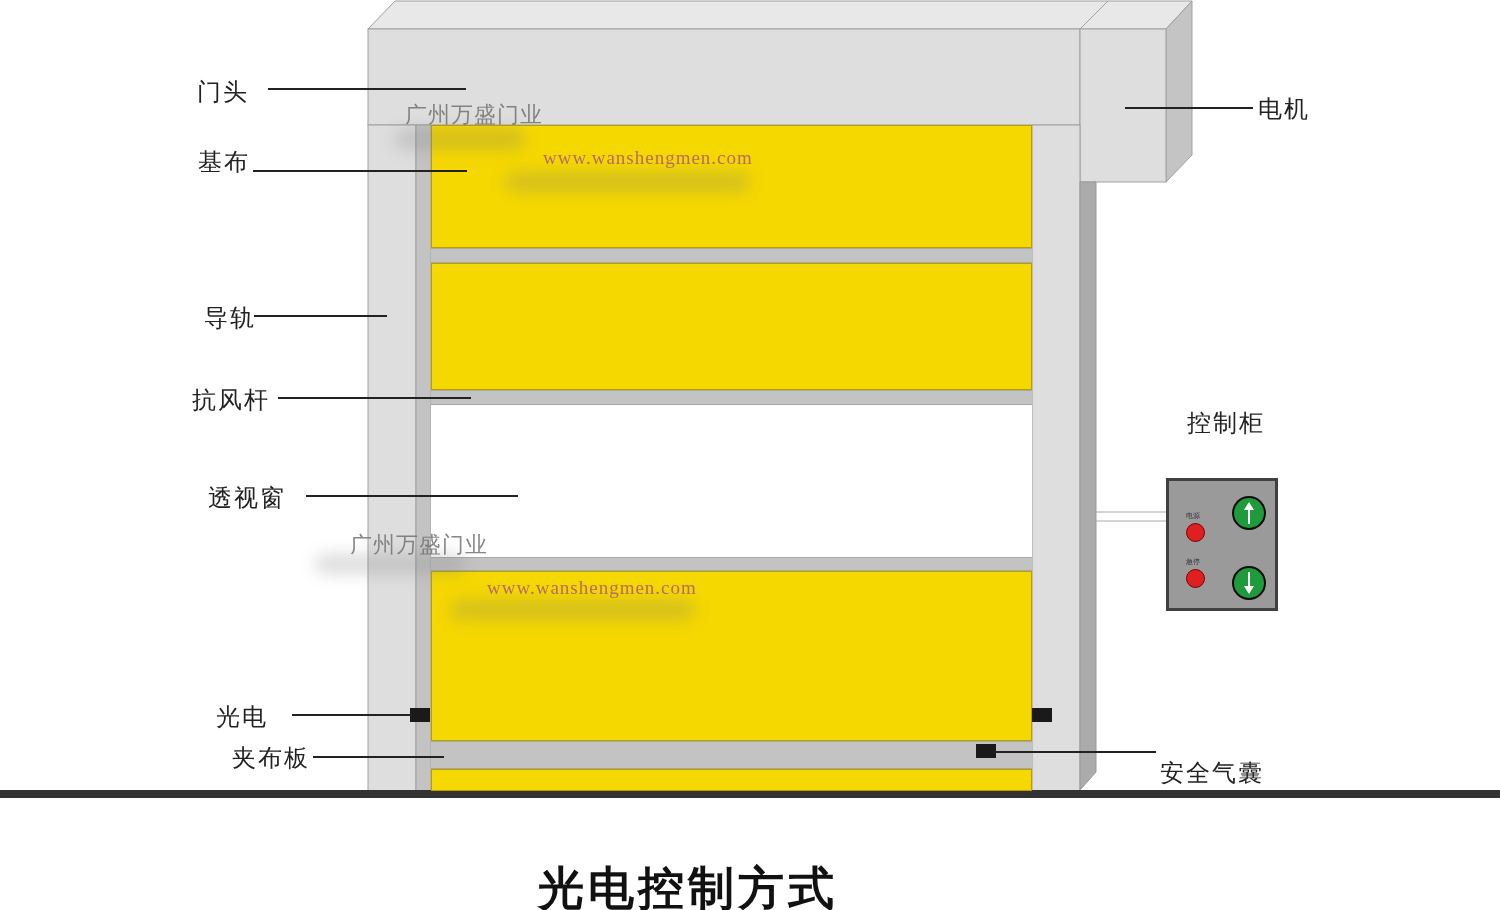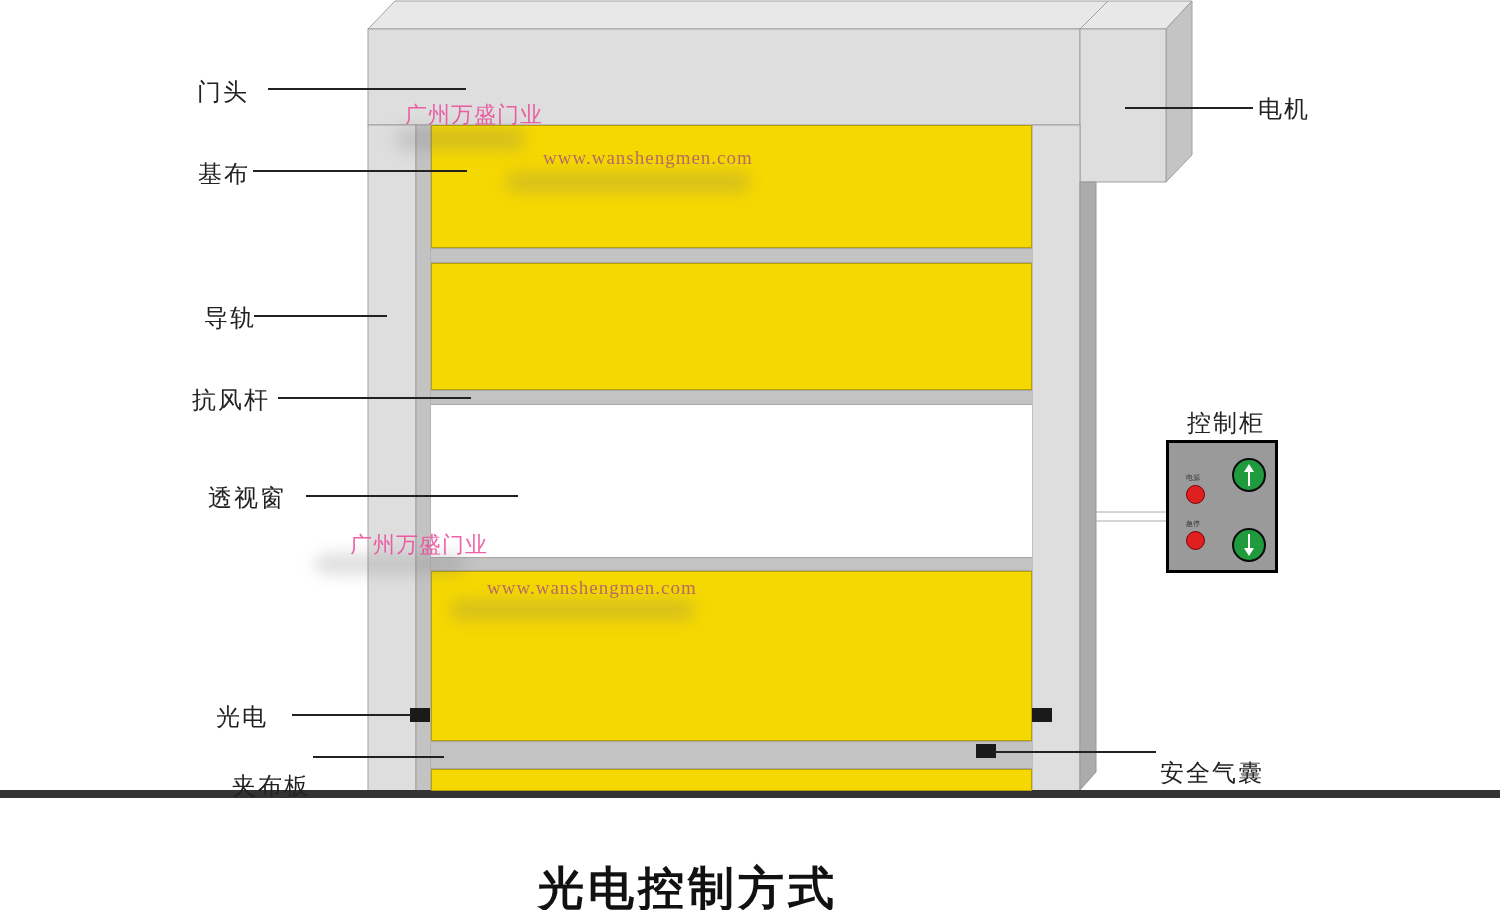--- a/index.html
+++ b/index.html
@@ -3,21 +3,21 @@
   <meta charset="utf-8">
   <style>
     html, body { margin:0; padding:0; background:#ffffff; }
     body { width:1500px; height:910px; position:relative; overflow:hidden;
            font-family: "DejaVu Serif", "Liberation Serif", serif; }
     .abs { position:absolute; }
     .lbl { position:absolute; font-size:24px; color:#222; letter-spacing:2px; white-space:nowrap; }
     .leader { position:absolute; height:2px; background:#222; }
     .yellow { position:absolute; background:#f5d800; border:1px solid #b8a000; box-sizing:border-box; }
     .bar { position:absolute; background:#c3c3c3; border-top:1px solid #a8a8a8; border-bottom:1px solid #a8a8a8; box-sizing:border-box; }
-    .wm-cn { position:absolute; font-size:22px; color:#ec4899; opacity:0.85; letter-spacing:1px; }
+    .wm-cn { position:absolute; font-size:22px; color:#737373; opacity:0.85; letter-spacing:1px; }
     .wm-url { position:absolute; font-size:19px; color:#b06070; font-family:"Liberation Serif", serif; opacity:0.9; letter-spacing:1px; }
     .blur { position:absolute; background:rgba(120,120,120,0.25); filter:blur(8px); border-radius:10px; }
     .sensor { position:absolute; width:20px; height:14px; background:#1a1a1a; }
     .led { position:absolute; width:17px; height:17px; border-radius:50%; background:#e02020; border:1px solid #7a0000; }
     .btn-round { position:absolute; width:30px; height:30px; border-radius:50%; background:#1f9a3c; border:2px solid #0c0c0c; }
     .tiny { position:absolute; font-size:7px; color:#333; }
     .title { position:absolute; font-size:46px; font-weight:bold; color:#111; letter-spacing:4px; font-family:"DejaVu Sans", sans-serif; }
   </style>
 </head>
 <body>
@@ -70,46 +70,46 @@
 <div class="wm-cn" style="left:350px;top:530px">广州万盛门业</div>
 <div class="wm-url" style="left:487px;top:577px">www.wanshengmen.com</div>
 
 <div class="sensor" style="left:410px;top:708px"></div>
 <div class="sensor" style="left:1032px;top:708px"></div>
 <div class="sensor" style="left:976px;top:744px"></div>
 
 <div class="lbl" style="left:197px;top:76px">门头</div>
 <div class="leader" style="left:268px;top:88px;width:198px"></div>
 
-<div class="lbl" style="left:198px;top:158px">基布</div>
+<div class="lbl" style="left:198px;top:146px">基布</div>
 <div class="leader" style="left:253px;top:170px;width:214px"></div>
 
 <div class="lbl" style="left:204px;top:302px">导轨</div>
 <div class="leader" style="left:254px;top:315px;width:133px"></div>
 
 <div class="lbl" style="left:192px;top:384px">抗风杆</div>
 <div class="leader" style="left:278px;top:397px;width:193px"></div>
 
 <div class="lbl" style="left:208px;top:482px">透视窗</div>
 <div class="leader" style="left:306px;top:495px;width:212px"></div>
 
 <div class="lbl" style="left:216px;top:701px">光电</div>
 <div class="leader" style="left:292px;top:714px;width:120px"></div>
 
-<div class="lbl" style="left:232px;top:770px">夹布板</div>
+<div class="lbl" style="left:232px;top:742px">夹布板</div>
 <div class="leader" style="left:313px;top:756px;width:131px"></div>
 
 <div class="lbl" style="left:1258px;top:93px">电机</div>
 <div class="leader" style="left:1125px;top:107px;width:128px"></div>
 
 <div class="lbl" style="left:1160px;top:757px">安全气囊</div>
 <div class="leader" style="left:994px;top:751px;width:162px"></div>
 
 <div class="lbl" style="left:1187px;top:407px">控制柜</div>
-<div class="abs" style="left:1166px;top:440px;width:112px;height:133px;background:#9a9a9a;border:3px solid #000000;box-sizing:border-box">
+<div class="abs" style="left:1166px;top:478px;width:112px;height:133px;background:#9a9a9a;border:3px solid #404040;box-sizing:border-box">
   <div class="tiny" style="left:17px;top:30px">电源</div>
   <div class="led" style="left:17px;top:42px"></div>
   <div class="tiny" style="left:17px;top:76px">急停</div>
   <div class="led" style="left:17px;top:88px"></div>
   <div class="btn-round" style="left:63px;top:15px">
     <svg width="30" height="30">
         <line x1="15" y1="8" x2="15" y2="26" stroke="#fff" stroke-width="2"></line>
         <polygon points="15,4 10,12 20,12" fill="#fff"></polygon>
       </svg>
   </div>

